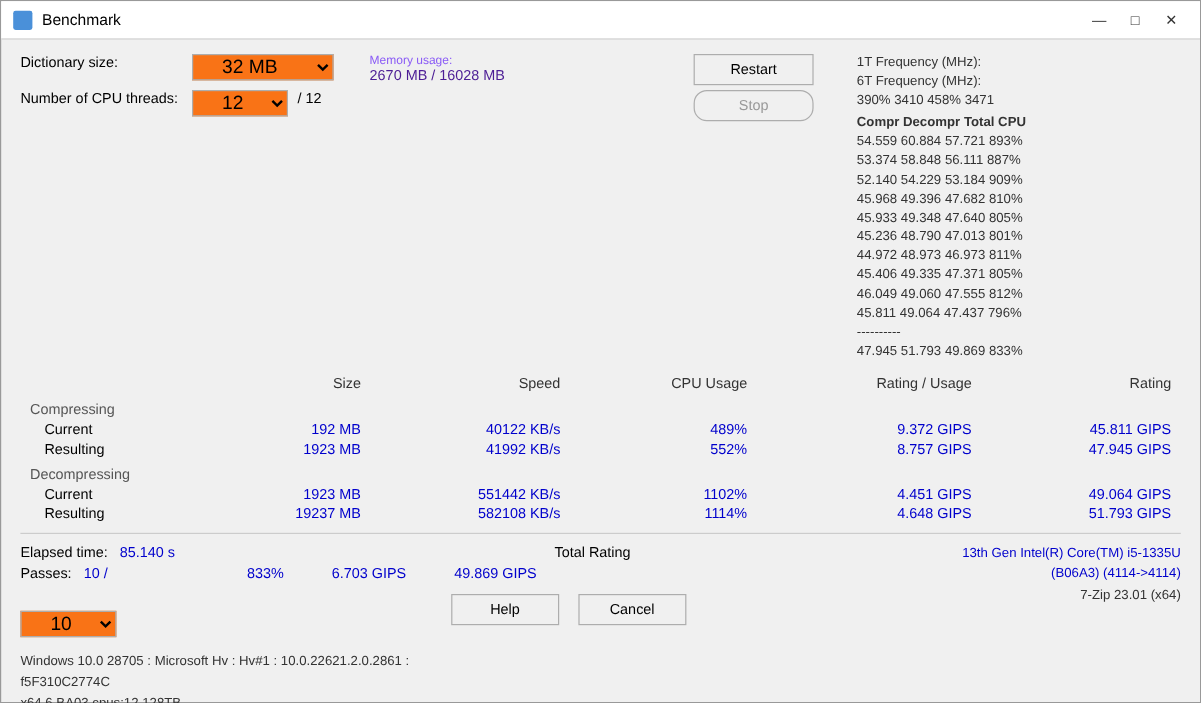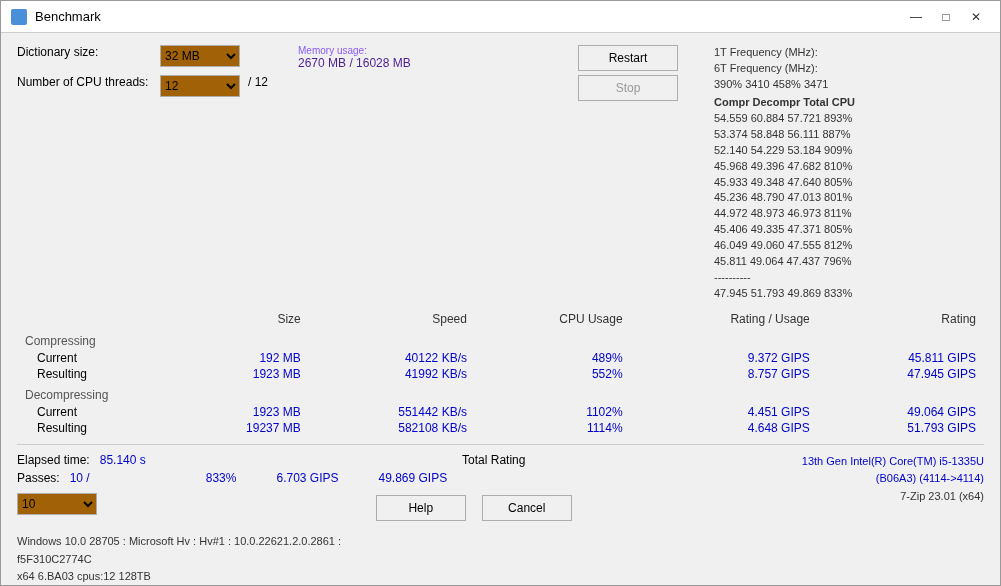--- a/index.html
+++ b/index.html
@@ -84,24 +84,24 @@
       display: flex;
       align-items: flex-start;
       gap: 8px;
     }
     .form-label {
       width: 135px;
       font-size: 12px;
     }
     select {
       height: 22px;
-      font-size: 12px;
+      font-size: 16px;
       border: 1px solid #adadad;
-      background: #a16207;
-      padding: 1px 0;
+      background: #f97316;
+      padding: 1px 20px;
       min-width: 80px;
     }
     .slash-label {
       font-size: 12px;
     }
     .memory-section {
       margin-left: 10px;
     }
     .memory-label {
       font-size: 10px;
@@ -185,21 +185,21 @@
     }
     .elapsed-label { font-size: 12px; }
     .elapsed-value { font-size: 12px; color: #0000cc; }
     .passes-row {
       display: flex;
       align-items: center;
       gap: 10px;
     }
     .passes-value { font-size: 12px; color: #0000cc; }
     .passes-select {
-      margin-top: 4px;
+      margin-top: 20px;
     }
     .total-rating-label {
       font-size: 12px;
       text-align: center;
       margin-bottom: 4px;
     }
     .rating-val {
       font-size: 12px;
       color: #0000cc;
     }
@@ -255,21 +255,21 @@
         </div>
       </div>
 
       <div class="memory-section">
         <div class="memory-label">Memory usage:</div>
         <div class="memory-value">2670 MB / 16028 MB</div>
       </div>
 
       <div class="right-buttons">
         <button class="btn">Restart</button>
-        <button class="btn" style="color: rgb(153, 153, 153); cursor: default;">Stop</button>
+        <button class="btn" style="color: rgb(153, 153, 153); cursor: default; border-radius: 11px;">Stop</button>
       </div>
 
       <div class="right-info">
         <div>1T Frequency (MHz):</div>
         <div>6T Frequency (MHz):</div>
         <div>390% 3410 458% 3471</div>
         <div style="margin-top:2px; font-weight:bold;">Compr Decompr Total  CPU</div>
         <div>54.559  60.884  57.721  893%</div>
         <div>53.374  58.848  56.111  887%</div>
         <div>52.140  54.229  53.184  909%</div>

